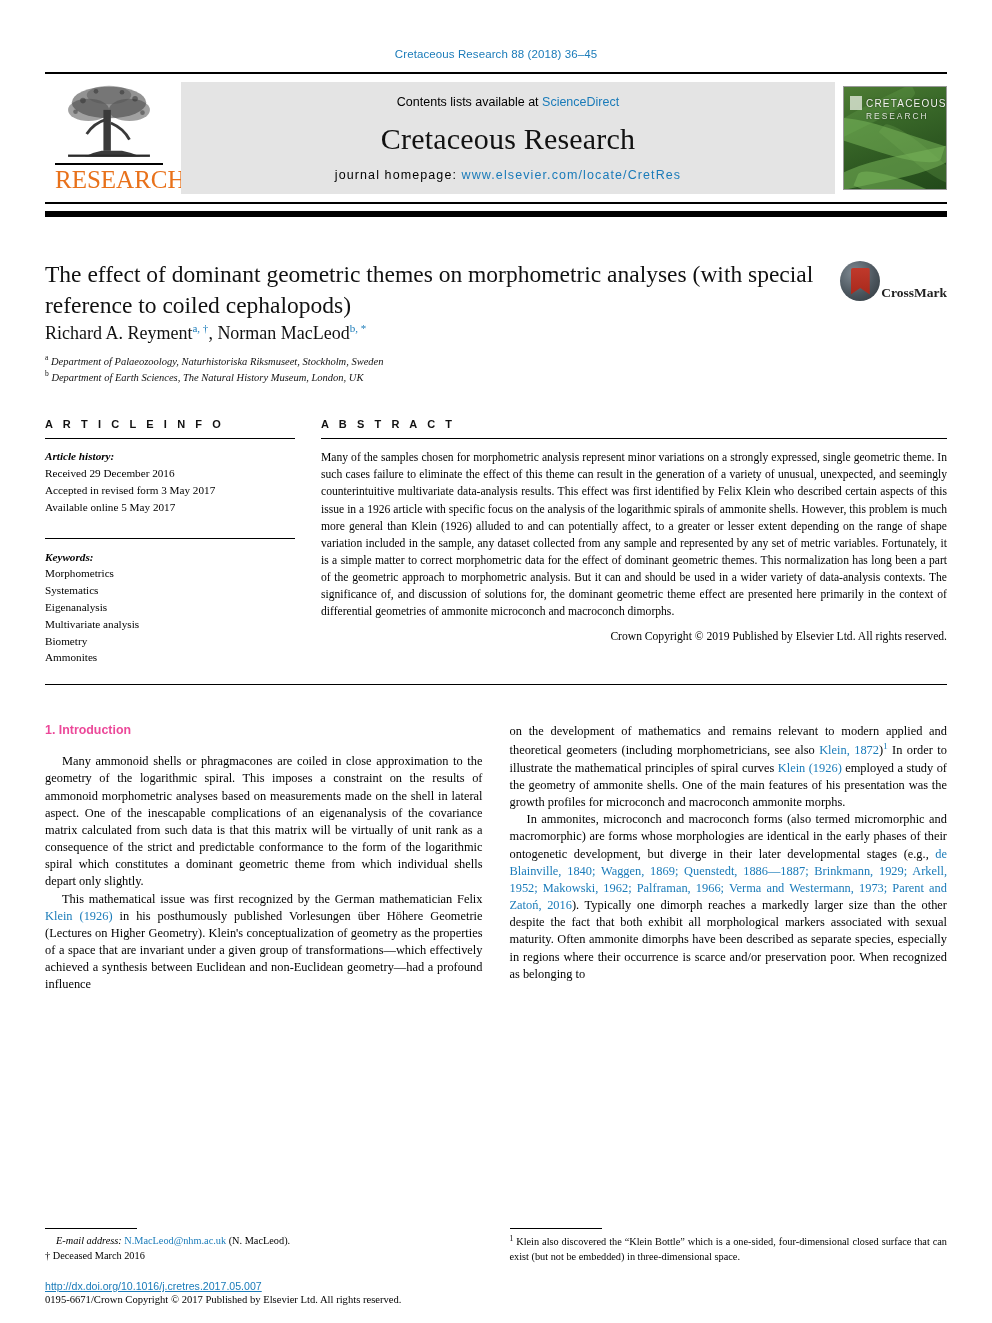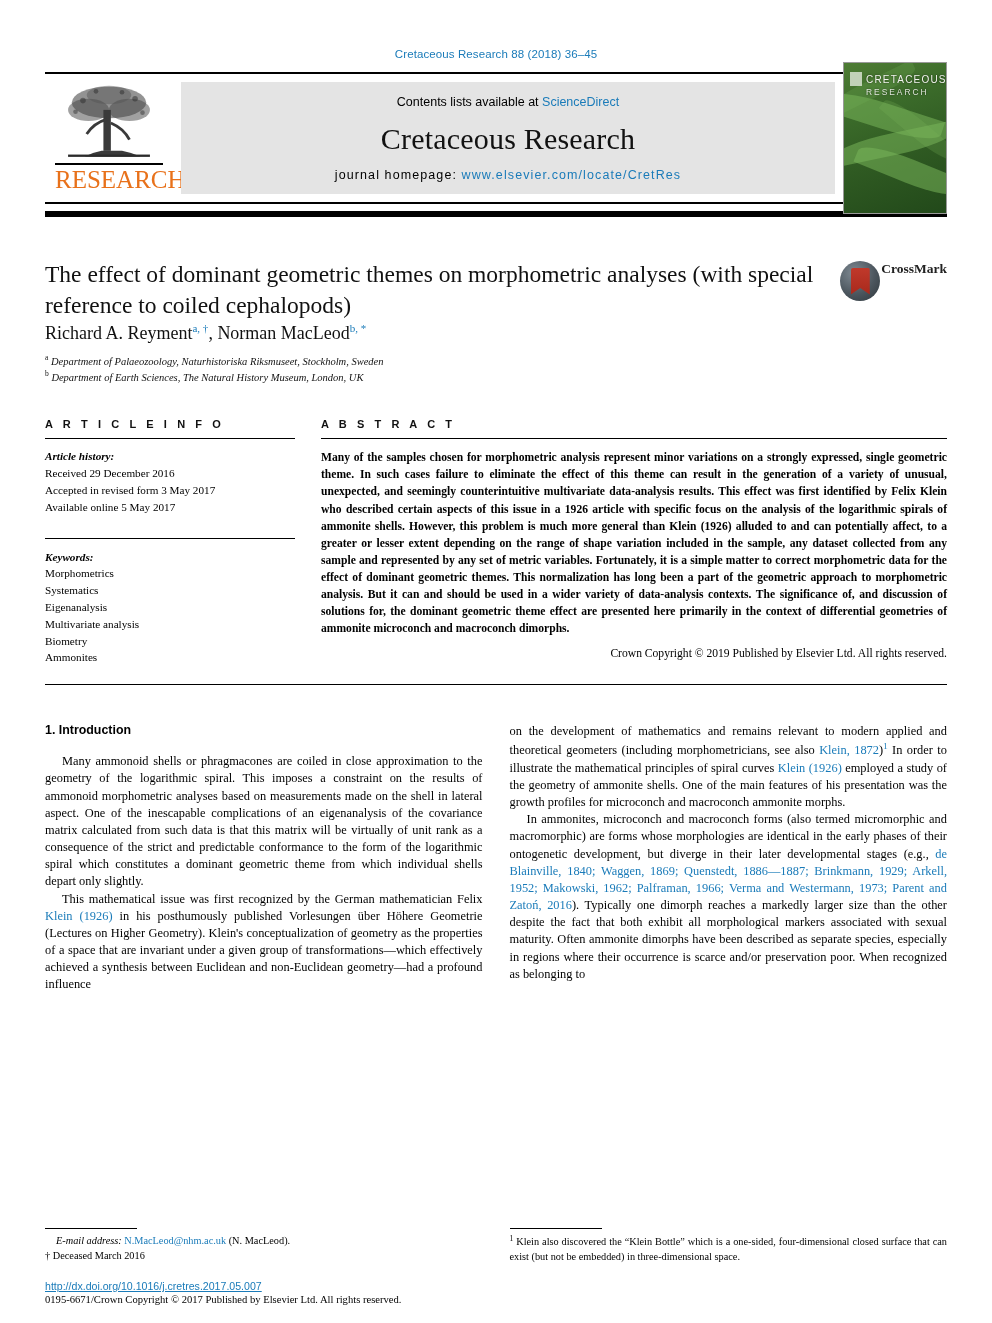--- a/index.html
+++ b/index.html
@@ -89,21 +89,21 @@
   }
   .homepage-line .url { color: #1a7bb9; }
   .cover {
     flex: 0 0 104px;
     width: 104px;
     border: 1px solid #999;
     position: relative;
     overflow: hidden;
     background: linear-gradient(160deg,#4e7c34 0%, #3b6b2a 30%, #2f5a22 60%, #22491a 100%);
     align-self: center;
-    height: 152px;
+    height: 104px;
   }
   .cover .frond {
     position: absolute;
     background: rgba(120,180,90,.55);
     border-radius: 50% 0 50% 0;
     transform-origin: center;
   }
   .cover .ctitle {
     position: absolute;
     top: 10px; left: 22px;
@@ -145,21 +145,21 @@
     font-style: italic;
     font-size: 10.5px;
     line-height: 1.45;
     color: #111;
   }
   .affil sup { font-style: normal; font-size: 7.5px; vertical-align: super; }
 
   .crossmark {
     position: absolute;
     right: 0; top: 2px;
-    display: flex; align-items: flex-start; gap: 1px;
+    display: flex; align-items: flex-end; gap: 1px;
   }
   .cm-badge {
     width: 40px; height: 40px; border-radius: 50%;
     background: radial-gradient(circle at 35% 30%, #7f8a93 0%, #4c565e 55%, #2e363c 100%);
     display: flex; align-items: center; justify-content: center;
   }
   .cm-inner {
     width: 19px; height: 27px;
     background: linear-gradient(180deg,#c0392b 0%, #a8291c 100%);
     clip-path: polygon(0 0, 100% 0, 100% 100%, 50% 76%, 0 100%);
@@ -190,38 +190,38 @@
   .kw-block { margin-top: 22px; padding-top: 10px; border-top: 1.6px solid #000; }
   .kw-block .lbl { font-style: italic; font-weight: bold; }
   .kw { font-size: 11.2px; line-height: 1.5; }
 
   .absbody {
     padding-top: 10px;
     font-size: 11.6px;
     line-height: 1.47;
     text-align: justify;
   }
-  .absbody p { margin: 0; font-weight: bold; }
+  .absbody p { margin: 0; }
   .copyline { text-align: right; margin-top: 8px; font-size: 11.6px; }
 
   .bigrule { border-top: 1.6px solid #000; margin-top: 18px; }
 
   
   .body2col {
     margin-top: 38px;
     display: flex;
     gap: 27px;
   }
   .bcol { flex: 1 1 0; min-width: 0; }
   h2.sechead {
     font-family: "Liberation Sans", sans-serif;
     font-size: 12.4px;
     font-weight: bold;
     margin: 0 0 16px 0;
-    color: #000000;
+    color: #ec4899;
   }
   .bcol p {
     margin: 0;
     font-size: 12.4px;
     line-height: 1.385;
     text-align: justify;
     text-indent: 17px;
     hyphens: auto;
   }
   .bcol p.cont { text-indent: 0; }

